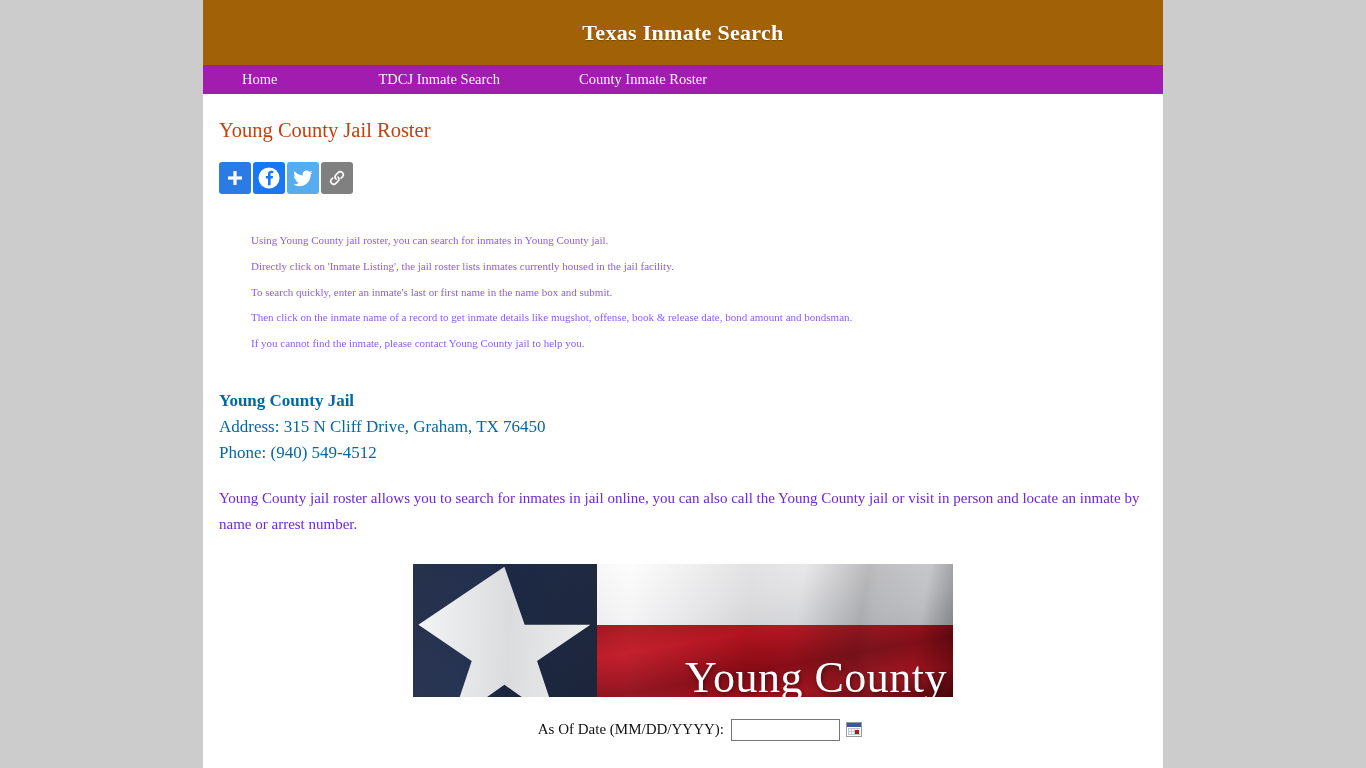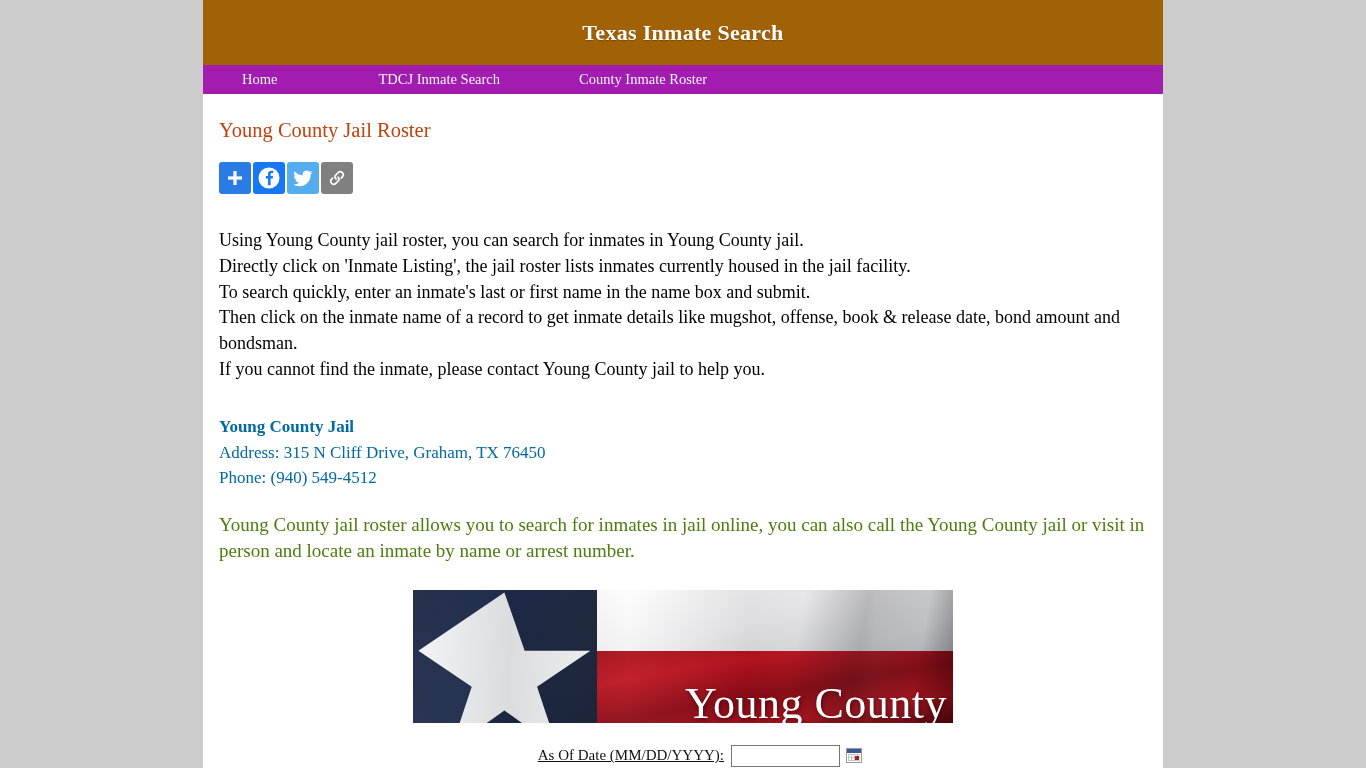--- a/index.html
+++ b/index.html
@@ -94,43 +94,44 @@
   }
   .share-addthis  { background: #2b7be4; }
   .share-facebook { background: #1877f2; }
   .share-twitter  { background: #55acee; }
   .share-link     { background: #808080; }
   .share-btn svg { display: block; }
 
   
   .intro-block {
     margin-top: 34px;
-    font-size: 18px;
+    font-size: 11px;
     line-height: 25.8px;
-    color: #000000;
+    color: #8b5cf6;
+    margin-left: 32px;
   }
   .intro-block p { margin: 0; }
 
   .jail-info {
     margin-top: 31px;
     font-size: 17px;
     line-height: 25.8px;
     color: #0369a1;
   }
   .jail-info .jail-name {
     font-weight: bold;
     display: block;
   }
   .jail-info div { margin: 0; }
 
   .closing-para {
     margin-top: 21px;
-    font-size: 19px;
+    font-size: 15px;
     line-height: 25.8px;
-    color: #4d7c0f;
+    color: #6d28d9;
   }
 
   
   .banner-wrap {
     margin-top: 26px;
     display: flex;
     justify-content: center;
   }
   .flag-banner {
     position: relative;
@@ -206,21 +207,21 @@
     display: flex;
     align-items: center;
     justify-content: center;
     margin-bottom: 9px;
   }
   .form-label {
     text-align: right;
     padding-right: 7px;
     white-space: nowrap;
   }
-  .form-row-date .form-label { width: 220px; text-decoration: underline; }
+  .form-row-date .form-label { width: 220px; }
   .form-row-name .form-label { width: 220px; }
 
   .text-input {
     height: 18px;
     border: 1px solid #767676;
     background: #ffffff;
     font-family: "Liberation Sans", sans-serif;
     font-size: 12px;
     padding: 1px 2px;
     box-sizing: content-box;

